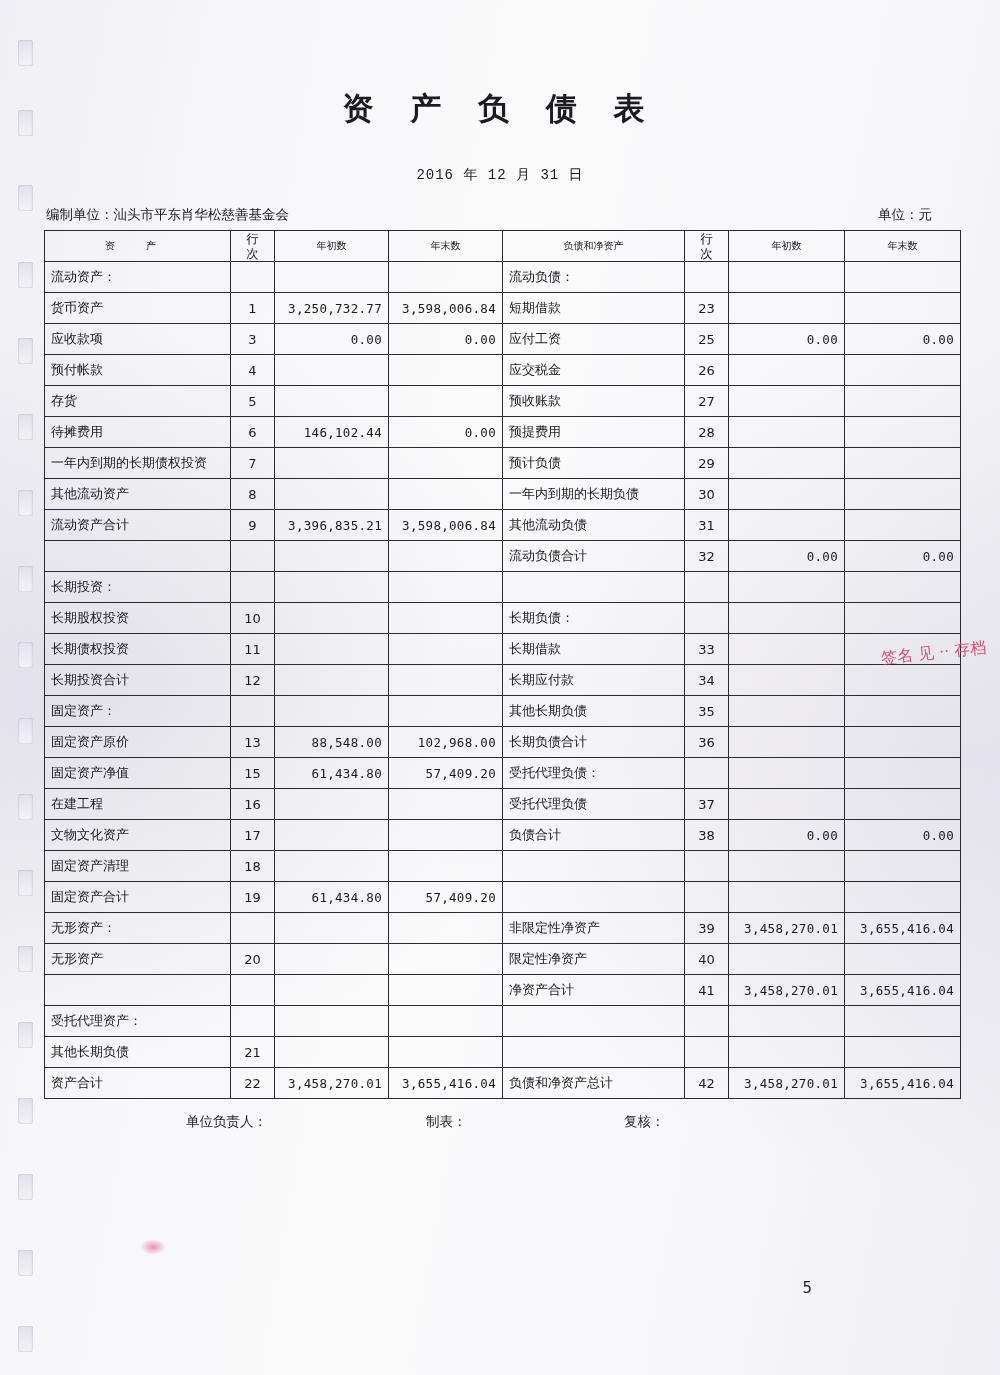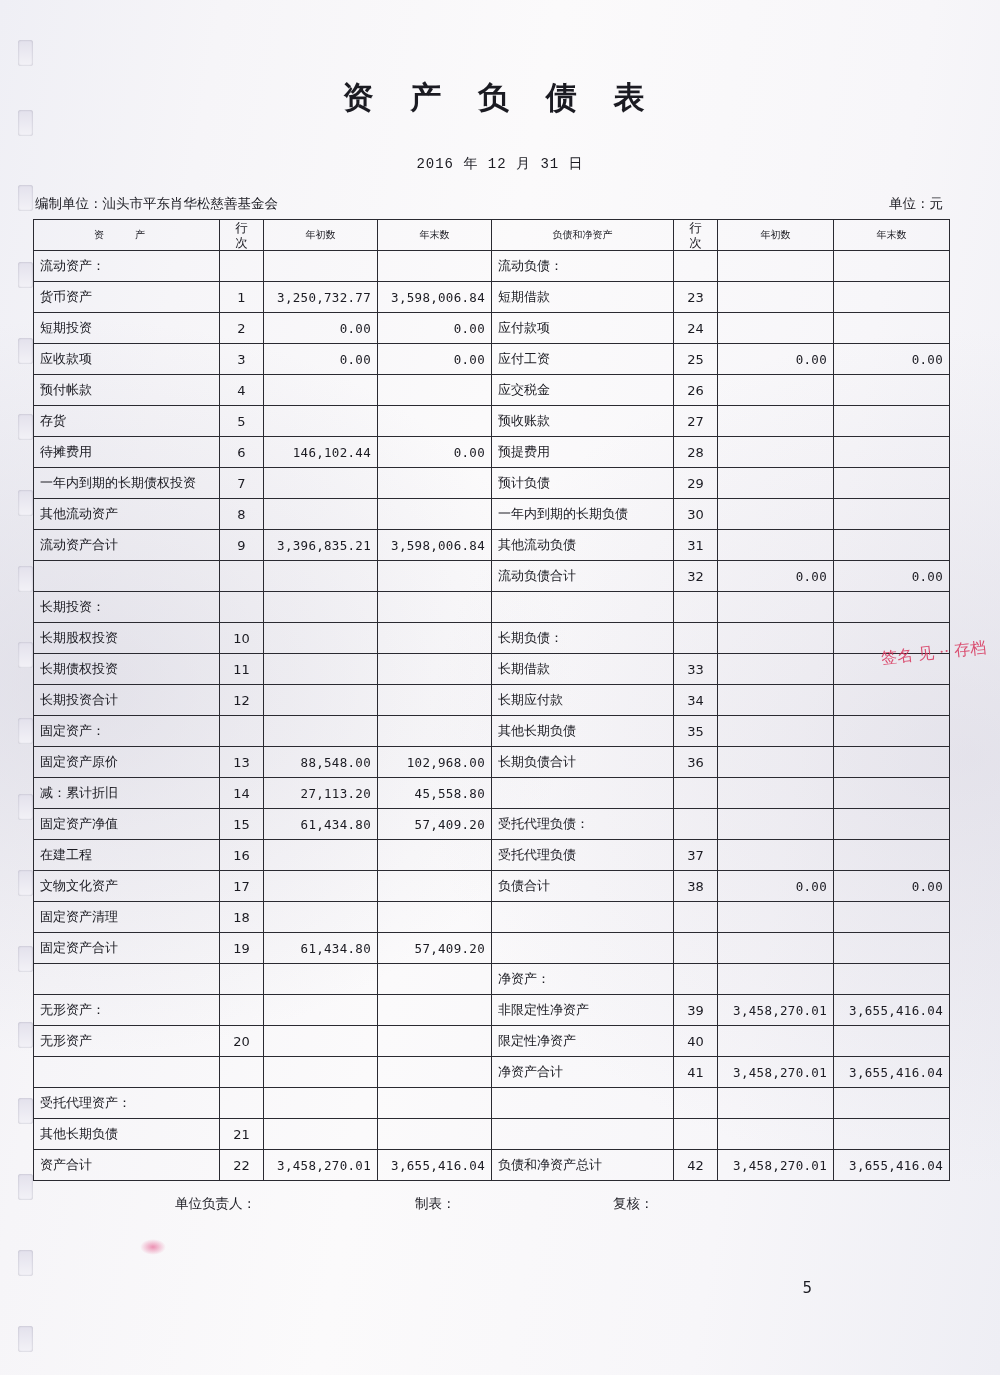--- a/index.html
+++ b/index.html
@@ -41,21 +41,21 @@
     left: 8px;
     width: 15px;
     height: 26px;
     border-radius: 3px;
     background: linear-gradient(180deg,#e3e1ec,#f3f2f7);
     box-shadow: inset 0 0 2px rgba(120,118,140,.55);
   }
   .content {
     position: absolute;
     left: 0; top: 0; right: 0; bottom: 0;
-    padding: 5px;
+    padding: 16px;
   }
   .title {
     text-align: center;
     font-size: 31px;
     letter-spacing: 13px;
     font-weight: 600;
     margin-top: 72px;
     font-family: "DejaVu Serif", "Liberation Serif", serif;
   }
   .subtitle {
@@ -216,30 +216,20 @@
           <td class="ind1">货币资产</td>
           <td class="c-center">1</td>
           <td class="c-right">3,250,732.77</td>
           <td class="c-right">3,598,006.84</td>
           <td class="ind1">短期借款</td>
           <td class="c-center">23</td>
           <td class="c-right"></td>
           <td class="c-right"></td>
         </tr>
         <tr>
-          <td class="ind1">短期投资</td>
-          <td class="c-center">2</td>
-          <td class="c-right">0.00</td>
-          <td class="c-right">0.00</td>
-          <td class="ind1">应付款项</td>
-          <td class="c-center">24</td>
-          <td class="c-right"></td>
-          <td class="c-right"></td>
-        </tr>
-        <tr>
           <td class="ind1">应收款项</td>
           <td class="c-center">3</td>
           <td class="c-right">0.00</td>
           <td class="c-right">0.00</td>
           <td class="ind1">应付工资</td>
           <td class="c-center">25</td>
           <td class="c-right">0.00</td>
           <td class="c-right">0.00</td>
         </tr>
         <tr>
@@ -366,30 +356,20 @@
           <td class="ind1">固定资产原价</td>
           <td class="c-center">13</td>
           <td class="c-right">88,548.00</td>
           <td class="c-right">102,968.00</td>
           <td class="ind1">长期负债合计</td>
           <td class="c-center">36</td>
           <td class="c-right"></td>
           <td class="c-right"></td>
         </tr>
         <tr>
-          <td class="ind0">减：累计折旧</td>
-          <td class="c-center">14</td>
-          <td class="c-right">27,113.20</td>
-          <td class="c-right">45,558.80</td>
-          <td class="ind0"></td>
-          <td class="c-center"></td>
-          <td class="c-right"></td>
-          <td class="c-right"></td>
-        </tr>
-        <tr>
           <td class="ind1">固定资产净值</td>
           <td class="c-center">15</td>
           <td class="c-right">61,434.80</td>
           <td class="c-right">57,409.20</td>
           <td class="ind0">受托代理负债：</td>
           <td class="c-center"></td>
           <td class="c-right"></td>
           <td class="c-right"></td>
         </tr>
         <tr>
@@ -421,30 +401,20 @@
           <td class="c-center"></td>
           <td class="c-right"></td>
           <td class="c-right"></td>
         </tr>
         <tr>
           <td class="ind2">固定资产合计</td>
           <td class="c-center">19</td>
           <td class="c-right">61,434.80</td>
           <td class="c-right">57,409.20</td>
           <td class="ind0"></td>
-          <td class="c-center"></td>
-          <td class="c-right"></td>
-          <td class="c-right"></td>
-        </tr>
-        <tr>
-          <td class="ind0"></td>
-          <td class="c-center"></td>
-          <td class="c-right"></td>
-          <td class="c-right"></td>
-          <td class="ind0">净资产：</td>
           <td class="c-center"></td>
           <td class="c-right"></td>
           <td class="c-right"></td>
         </tr>
         <tr>
           <td class="ind0">无形资产：</td>
           <td class="c-center"></td>
           <td class="c-right"></td>
           <td class="c-right"></td>
           <td class="ind1">非限定性净资产</td>

